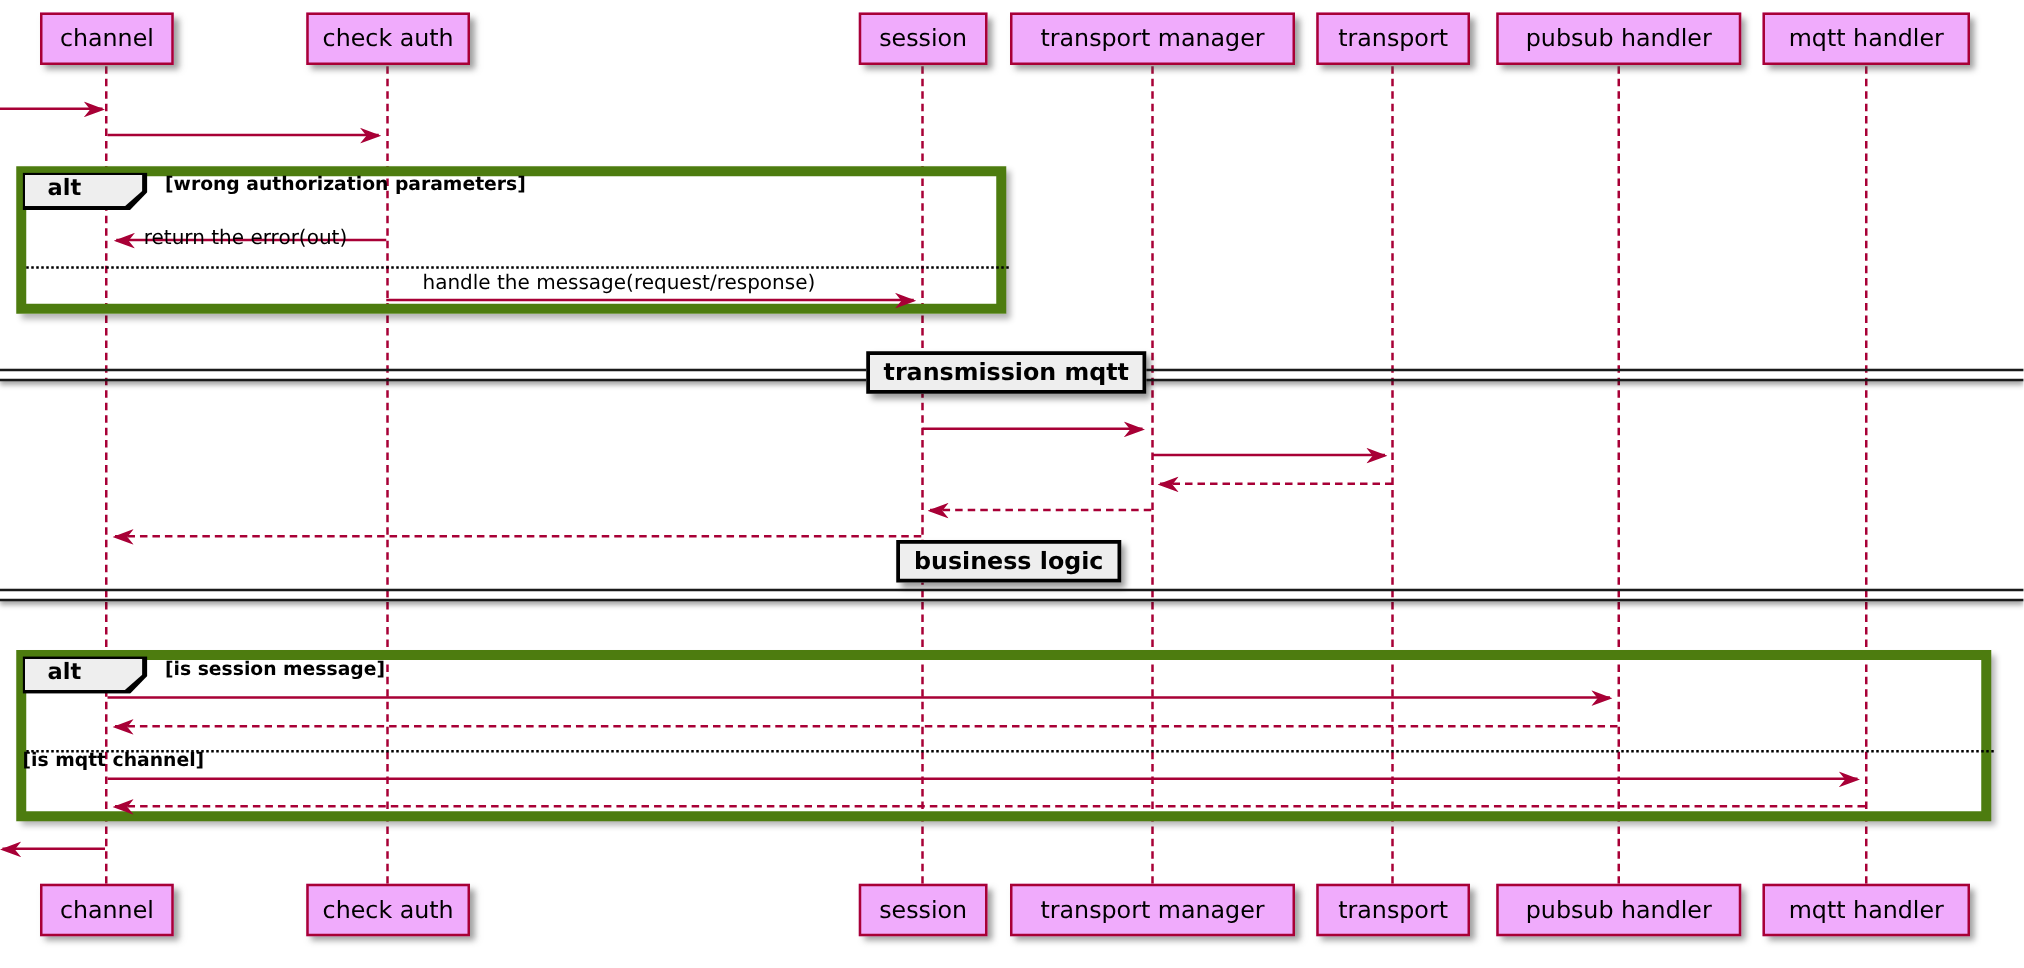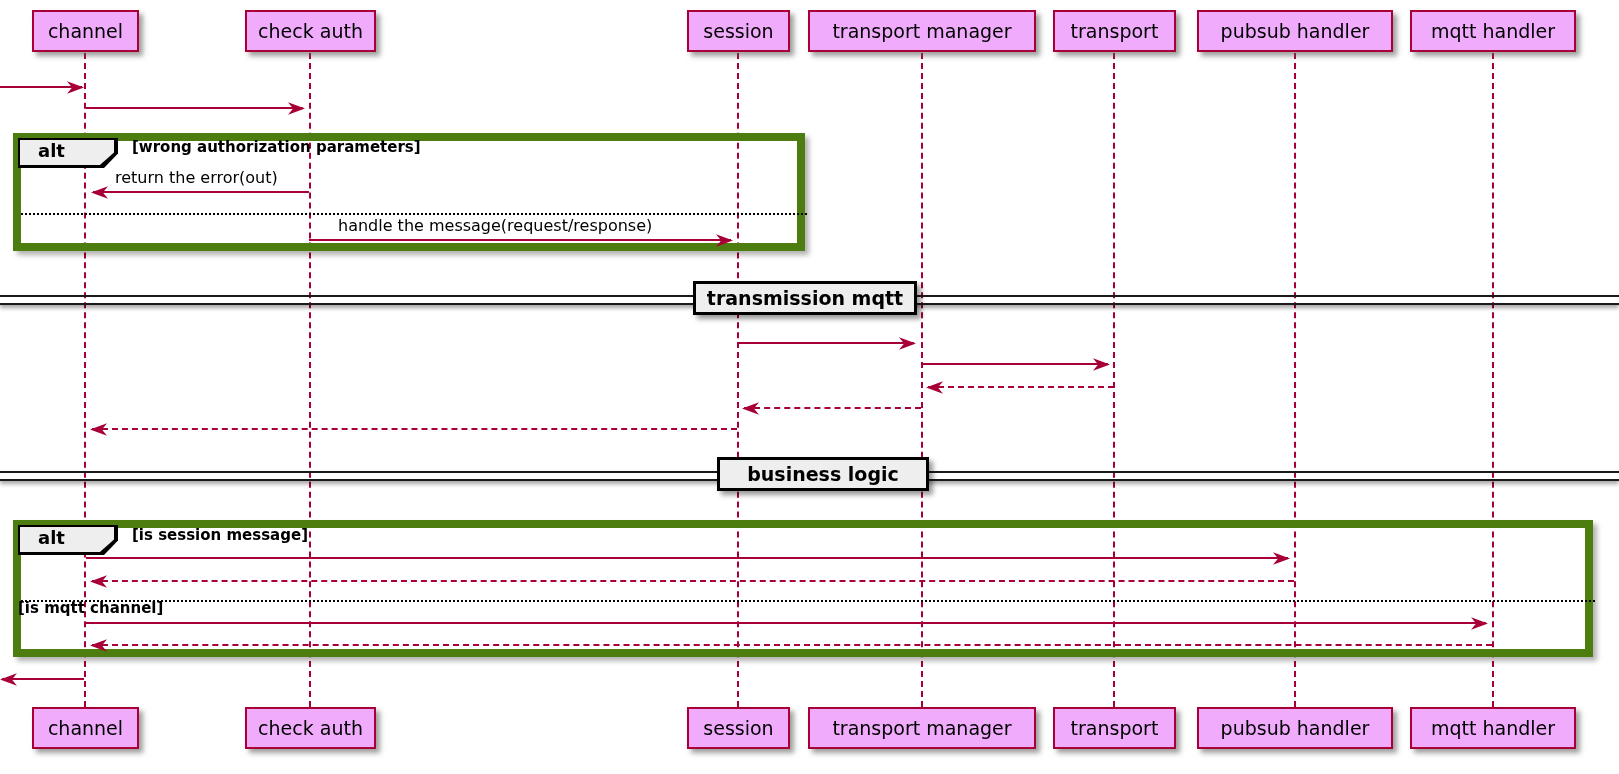--- a/index.html
+++ b/index.html
@@ -54,21 +54,21 @@
   <div class="lifeline" style="left:737px"></div>
   <div class="lifeline" style="left:921px"></div>
   <div class="lifeline" style="left:1113px"></div>
   <div class="lifeline" style="left:1294px"></div>
   <div class="lifeline" style="left:1492px"></div>
 
   <div class="divline" style="top:295px"></div>
   <div class="divlabel" style="left:693px;top:281px;width:224px;height:34px">transmission mqtt</div>
 
   <div class="divline" style="top:471px"></div>
-  <div class="divlabel" style="left:717px;top:457px;width:212px;height:34px">business logic</div>
+  <div class="divlabel" style="left:717px;top:432px;width:180px;height:34px">business logic</div>
 
   <div class="frame" style="left:13px;top:133px;width:792px;height:118px">
     <div class="tab">
       <div class="bg"></div>
       <div class="fg"></div>
       <div class="kw">alt</div>
     </div>
     <div class="fsep" style="left:0;top:72px;width:786px"></div>
   </div>
   <div class="cond" style="left:132px;top:138px">[wrong authorization parameters]</div>
@@ -85,21 +85,21 @@
   <div class="cond" style="left:18px;top:599px">[is mqtt channel]</div>
 
   <div class="msg" style="left:0;top:86px;width:82px">
     <span class="hr"></span>
   </div>
 
   <div class="msg" style="left:86px;top:107px;width:217px">
     <span class="hr"></span>
   </div>
 
-  <div class="mlabel" style="left:115px;top:168px">return the error(out)</div>
+  <div class="mlabel" style="left:115px;top:180px">return the error(out)</div>
   <div class="msg" style="left:93px;top:191px;width:216px">
     <span class="hl"></span>
   </div>
 
   <div class="mlabel" style="left:338px;top:216px">handle the message(request/response)</div>
   <div class="msg" style="left:309px;top:239px;width:422px">
     <span class="hr"></span>
   </div>
 
   <div class="msg" style="left:738px;top:342px;width:176px">

